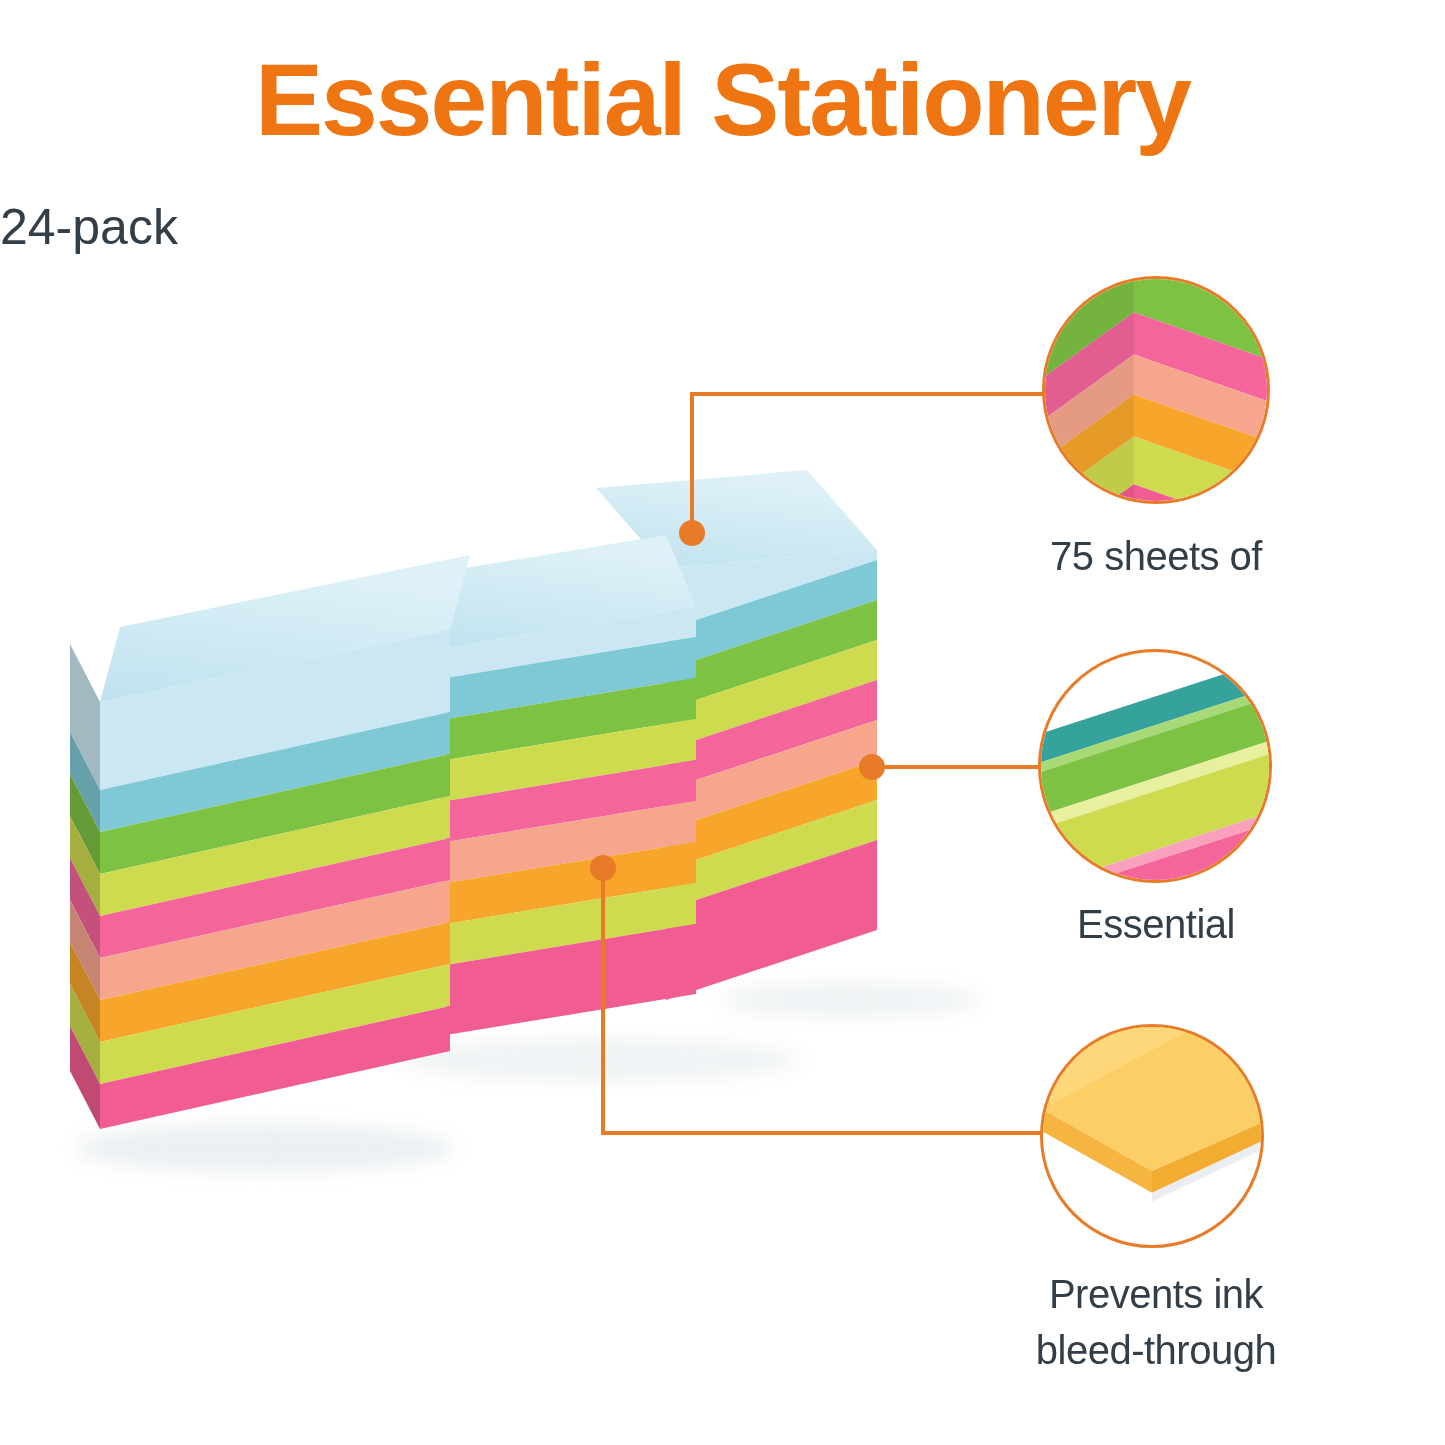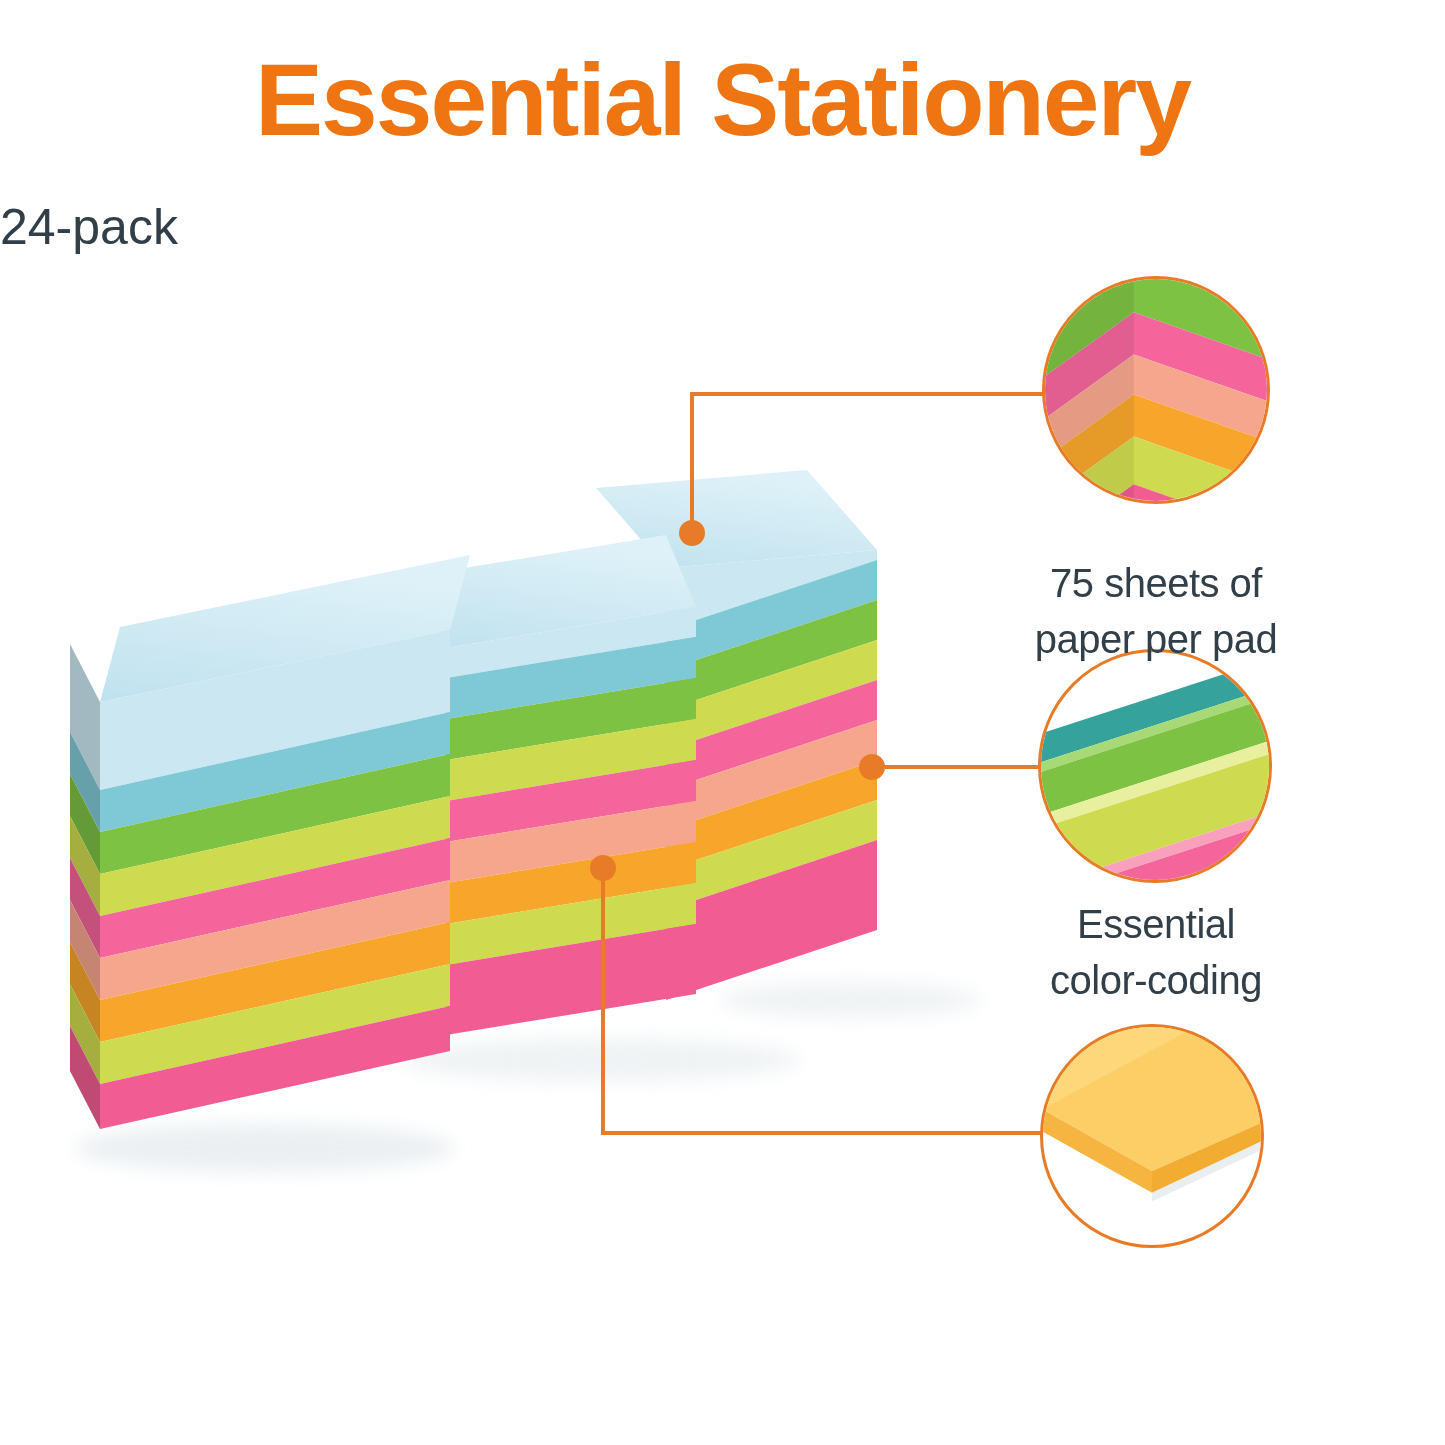--- a/index.html
+++ b/index.html
@@ -112,22 +112,24 @@
   <div class="callout-circle" id="circle-bleed" style="left:1040px;top:1024px;width:224px;height:224px;">
     <svg id="art-bleed" viewBox="0 0 200 200">
         <polygon points="0,0 200,0 200,88 100,132 0,76" fill="#FCCE66"></polygon>
         <polygon points="0,0 140,0 0,75" fill="#FDDA80" opacity="0.75"></polygon>
         <polygon points="0,76 100,132 100,152 0,96" fill="#F6B440"></polygon>
         <polygon points="100,132 200,88 200,105 100,152" fill="#F3AC32"></polygon>
         <polygon points="100,152 200,105 200,113 100,160" fill="#DDE2E6" opacity="0.6"></polygon>
       </svg>
   </div>
 
-  <div class="caption" style="left:946px;top:555px;text-align:center;">
+  <div class="caption" style="left:946px;top:528px;text-align:center;">
     <div>75 sheets of</div>
-    <div>paper per pad</div>
   </div>
   <div class="caption" style="left:946px;top:896px;">
     <div>Essential</div>
-    <div>color-coding</div>
+  </div>
+  <div class="caption" style="left:946px;top:1266px;">
+    <div>Prevents ink</div>
+    <div>bleed-through</div>
   </div>
 
 </div>
 
 </body></html>

